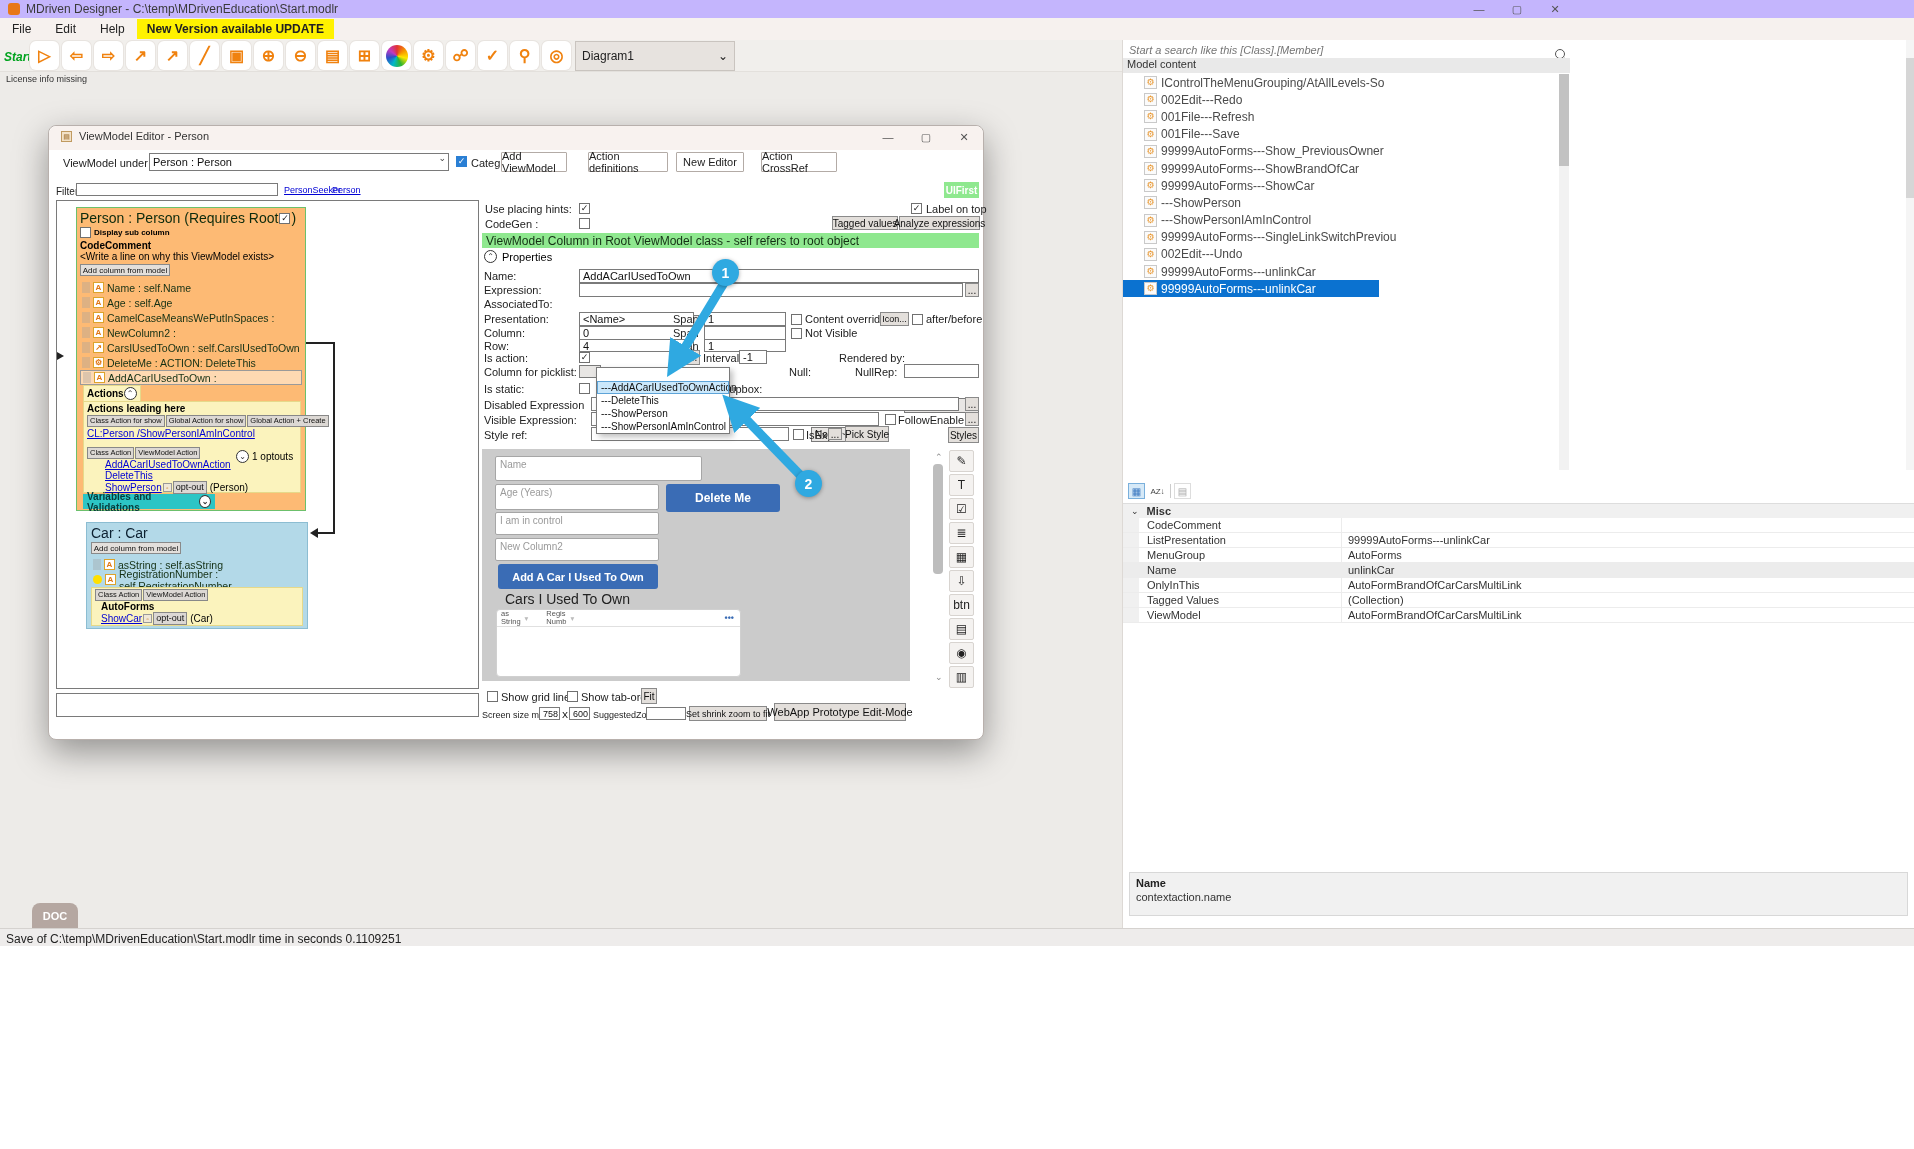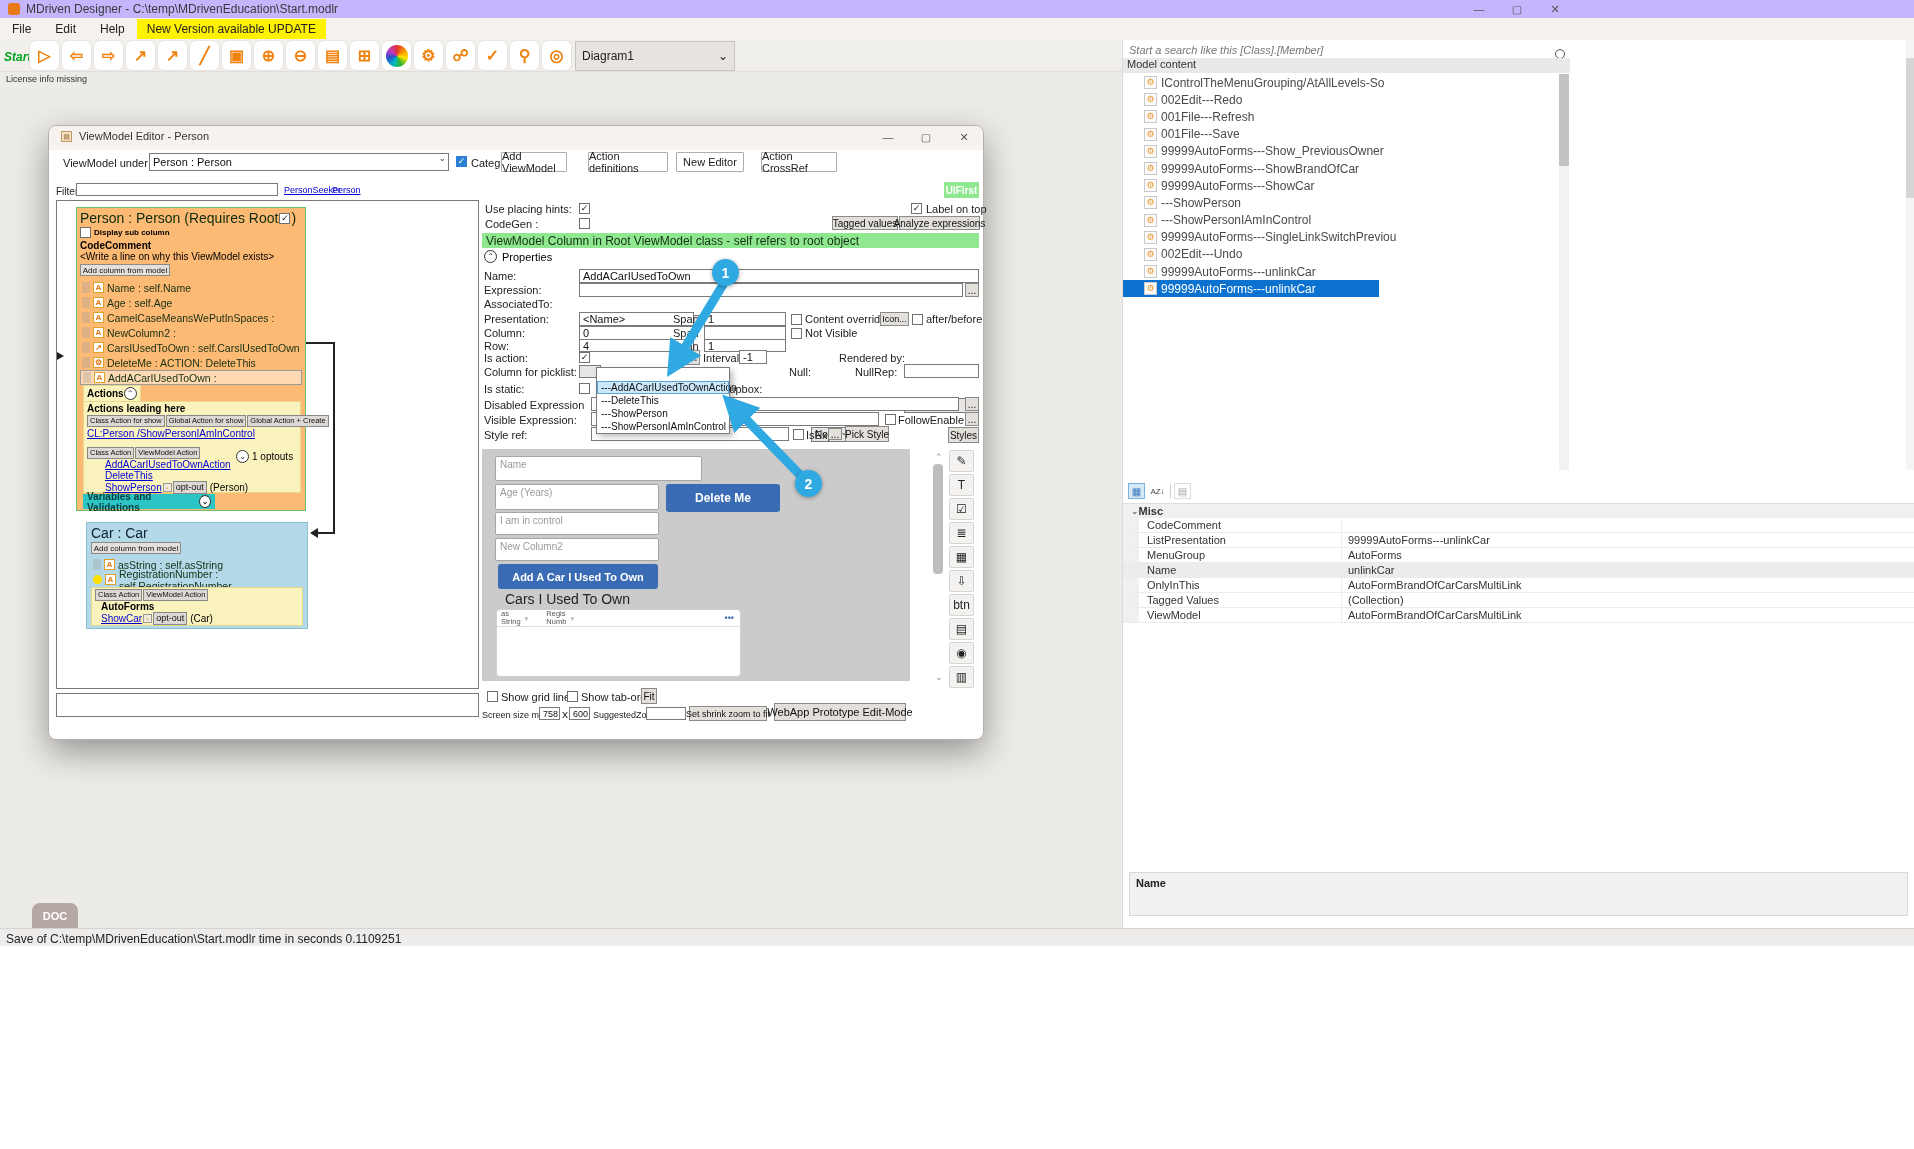--- a/index.html
+++ b/index.html
@@ -2,21 +2,21 @@
 <html><head>
 <meta charset="utf-8">
 <style>
   *{box-sizing:border-box;margin:0;padding:0}
   body{font-family:"Liberation Sans",sans-serif;background:#fff;width:1914px;height:1149px;overflow:hidden}
   .stage{position:relative;width:1914px;height:1149px;background:#fff}
   .abs{position:absolute}
   .titlebar{left:0;top:0;width:1914px;height:18px;background:#c4b5fd;font-size:12px;color:#3a3a3a}
   .menubar{left:0;top:18px;width:1914px;height:22px;background:#f6f1ee;display:flex;align-items:center;font-size:12px;color:#222}
   .menu-item{padding:0 12px;height:22px;display:flex;align-items:center}
-  .banner{background:#fff200;font-weight:normal;padding:0 10px;height:20px;display:flex;align-items:center}
+  .banner{background:#fff200;font-weight:bold;padding:0 10px;height:20px;display:flex;align-items:center}
   .toolstrip{left:0;top:40px;width:1122px;height:32px;background:#f1efec;border-bottom:1px solid #e3e0dc}
   .maingray{left:0;top:72px;width:1122px;height:856px;background:#edebe8}
   .tbtn{width:29px;height:29px;background:#fff;border-radius:6px;display:flex;align-items:center;justify-content:center;color:#f0820f;font-size:16px;font-weight:bold;box-shadow:0 0 0 1px #e8e4e0}
   .tbtn.wheel::before{content:"";width:22px;height:22px;border-radius:50%;background:conic-gradient(#e23333,#f59100,#ffe600,#2fb52f,#00b7c8,#2b50c8,#c238c2,#e23333)}
   .start-label{color:#00a31e;font-weight:bold;font-style:italic;font-size:12px}
   .diagram-combo{background:#e7e3df;border:1px solid #c9c4bf;height:30px;width:160px;display:flex;align-items:center;font-size:12px;color:#222;padding:0 6px;justify-content:space-between}
   .fld{background:#fff;border:1px solid #7a7a7a;font-size:11px;line-height:12px;padding:0 3px;white-space:nowrap;overflow:hidden;color:#111}
   .btn{background:#e3dfdb;border:1px solid #8a8a8a;font-size:10px;display:flex;align-items:center;justify-content:center;white-space:nowrap;color:#111}
   .wbtn{background:#fff;border:1px solid #b3aba6;border-radius:1px;font-size:11px;display:flex;align-items:center;justify-content:center;color:#222}
   .cb{width:11px;height:11px;border:1px solid #707070;background:#fff;font-size:9px;line-height:9px;text-align:center;color:#222}
@@ -245,21 +245,21 @@
     <div class="abs" style="left:5px;top:443px;display:flex;gap:3px;align-items:center">
       <span style="width:17px;height:16px;background:#d6e9f7;border:1px solid #7ab0dc;color:#3a78c0;font-size:10px;display:flex;align-items:center;justify-content:center">▦</span>
       <span style="width:19px;height:16px;font-size:8px;color:#444;display:flex;align-items:center;justify-content:center;border:1px solid transparent">AZ↓</span>
       <span style="width:1px;height:14px;background:#ccc"></span>
       <span style="width:17px;height:16px;color:#aaa;font-size:10px;display:flex;align-items:center;justify-content:center;border:1px solid #ddd">▤</span>
     </div>
 
     
     <div class="abs" style="left:0;top:463px;width:792px;height:15px;background:#f0f0f0;border-top:1px solid #ddd;display:flex;align-items:center;font-size:11px;color:#333">
       <span style="margin-left:8px;font-size:9px">⌄</span>
-      <b style="margin-left:0">Misc</b>
+      <b style="margin-left:8px">Misc</b>
     </div>
     <div class="abs" style="left:0;top:478px;width:16px;height:105px;background:#f0f0f0"></div>
     <div class="abs pgrid" style="left:0;top:478px;width:792px">
 
         <div class="prow">
           <span class="pn">CodeComment</span>
           <span class="pv"></span>
         </div>
 
         <div class="prow">
@@ -289,20 +289,21 @@
 
         <div class="prow">
           <span class="pn">ViewModel</span>
           <span class="pv">AutoFormBrandOfCarCarsMultiLink</span>
         </div>
       </div>
 
     
     <div class="abs" style="left:6px;top:832px;width:779px;height:44px;background:#f1f1f1;border:1px solid #d8d8d8;padding:4px 6px">
       <div style="font-size:11px;font-weight:bold;color:#222">Name</div>
+      <div style="font-size:11px;color:#333;margin-top:2px">contextaction.name</div>
     </div>
   </div>
 
   <div class="abs dialog">
     <div class="abs dlg-title">
       <span class="abs" style="left:12px;top:5px;width:11px;height:11px;background:#f3e2c8;border:1px solid #c09a60;font-size:7px;color:#a07030;text-align:center;line-height:10px">▤</span>
       <span class="abs" style="left:30px;top:4px">ViewModel Editor - Person</span>
       <span class="abs winglyph" style="left:820px;top:2px">—</span>
       <span class="abs winglyph" style="left:858px;top:2px">▢</span>
       <span class="abs winglyph" style="left:896px;top:2px">✕</span>

